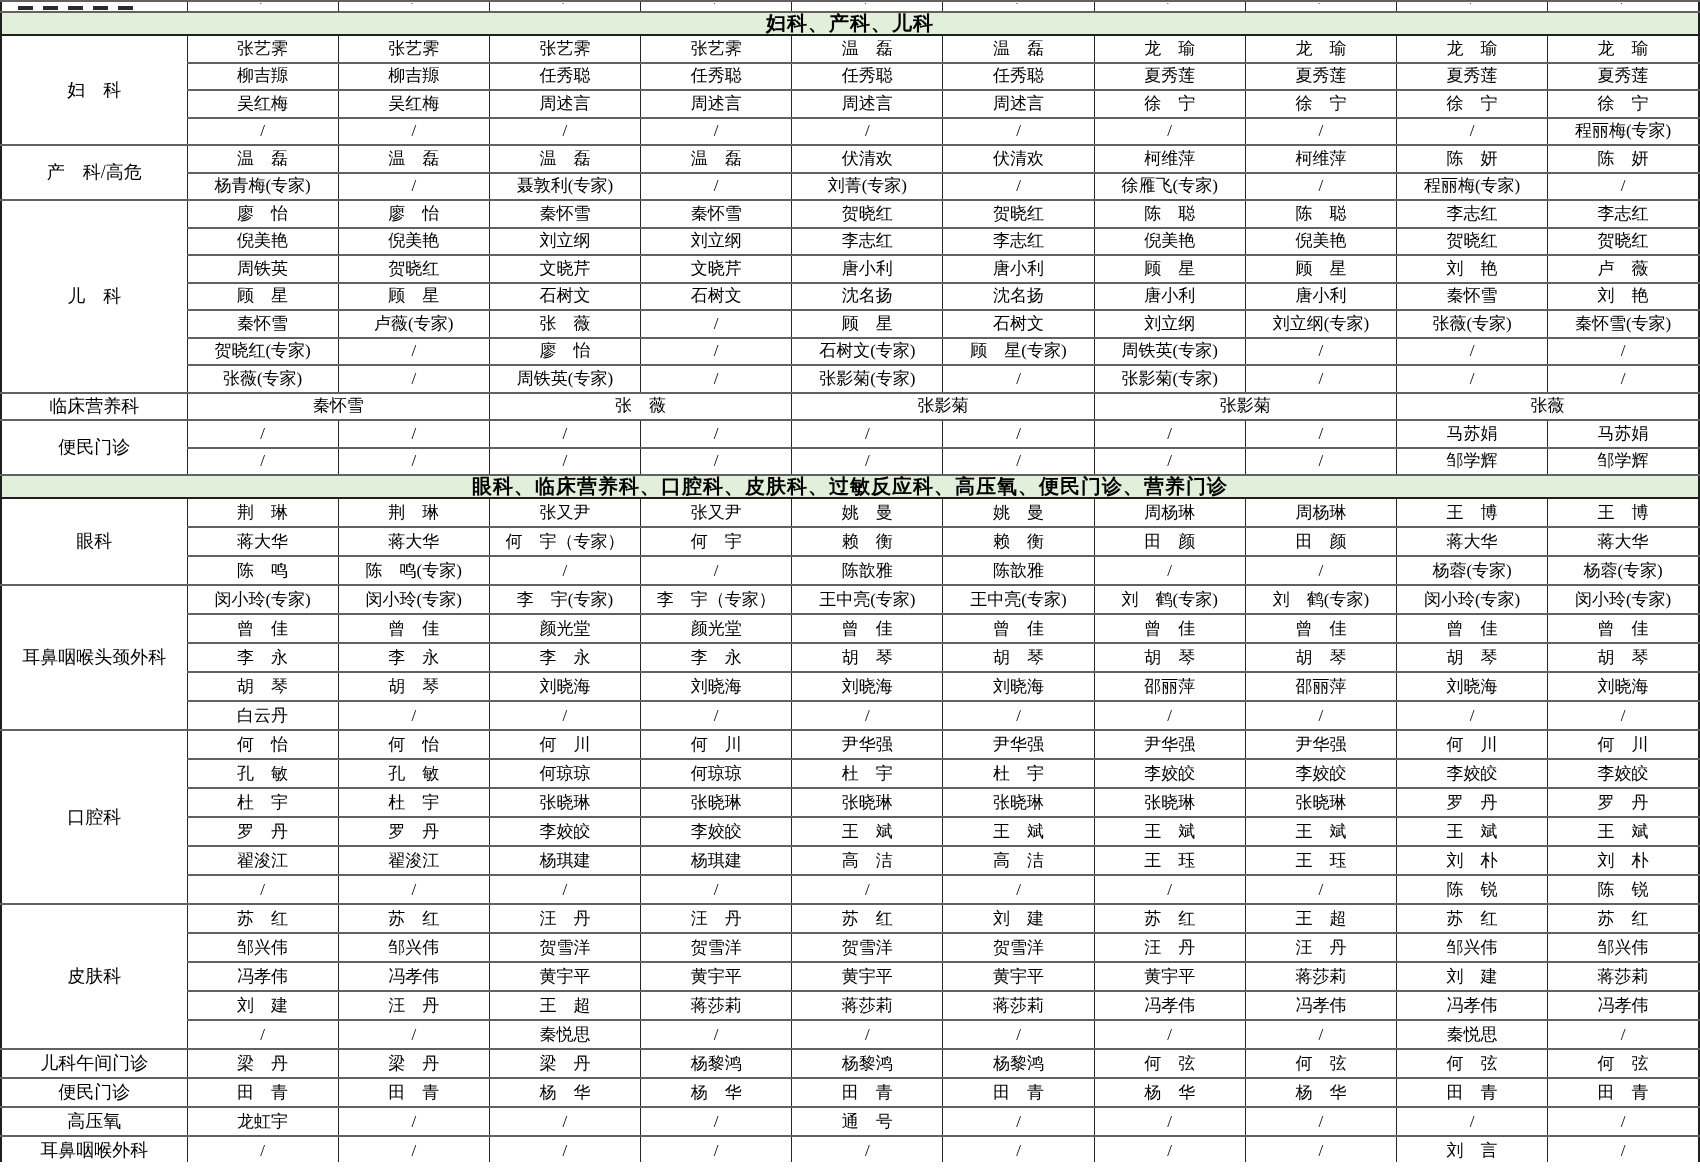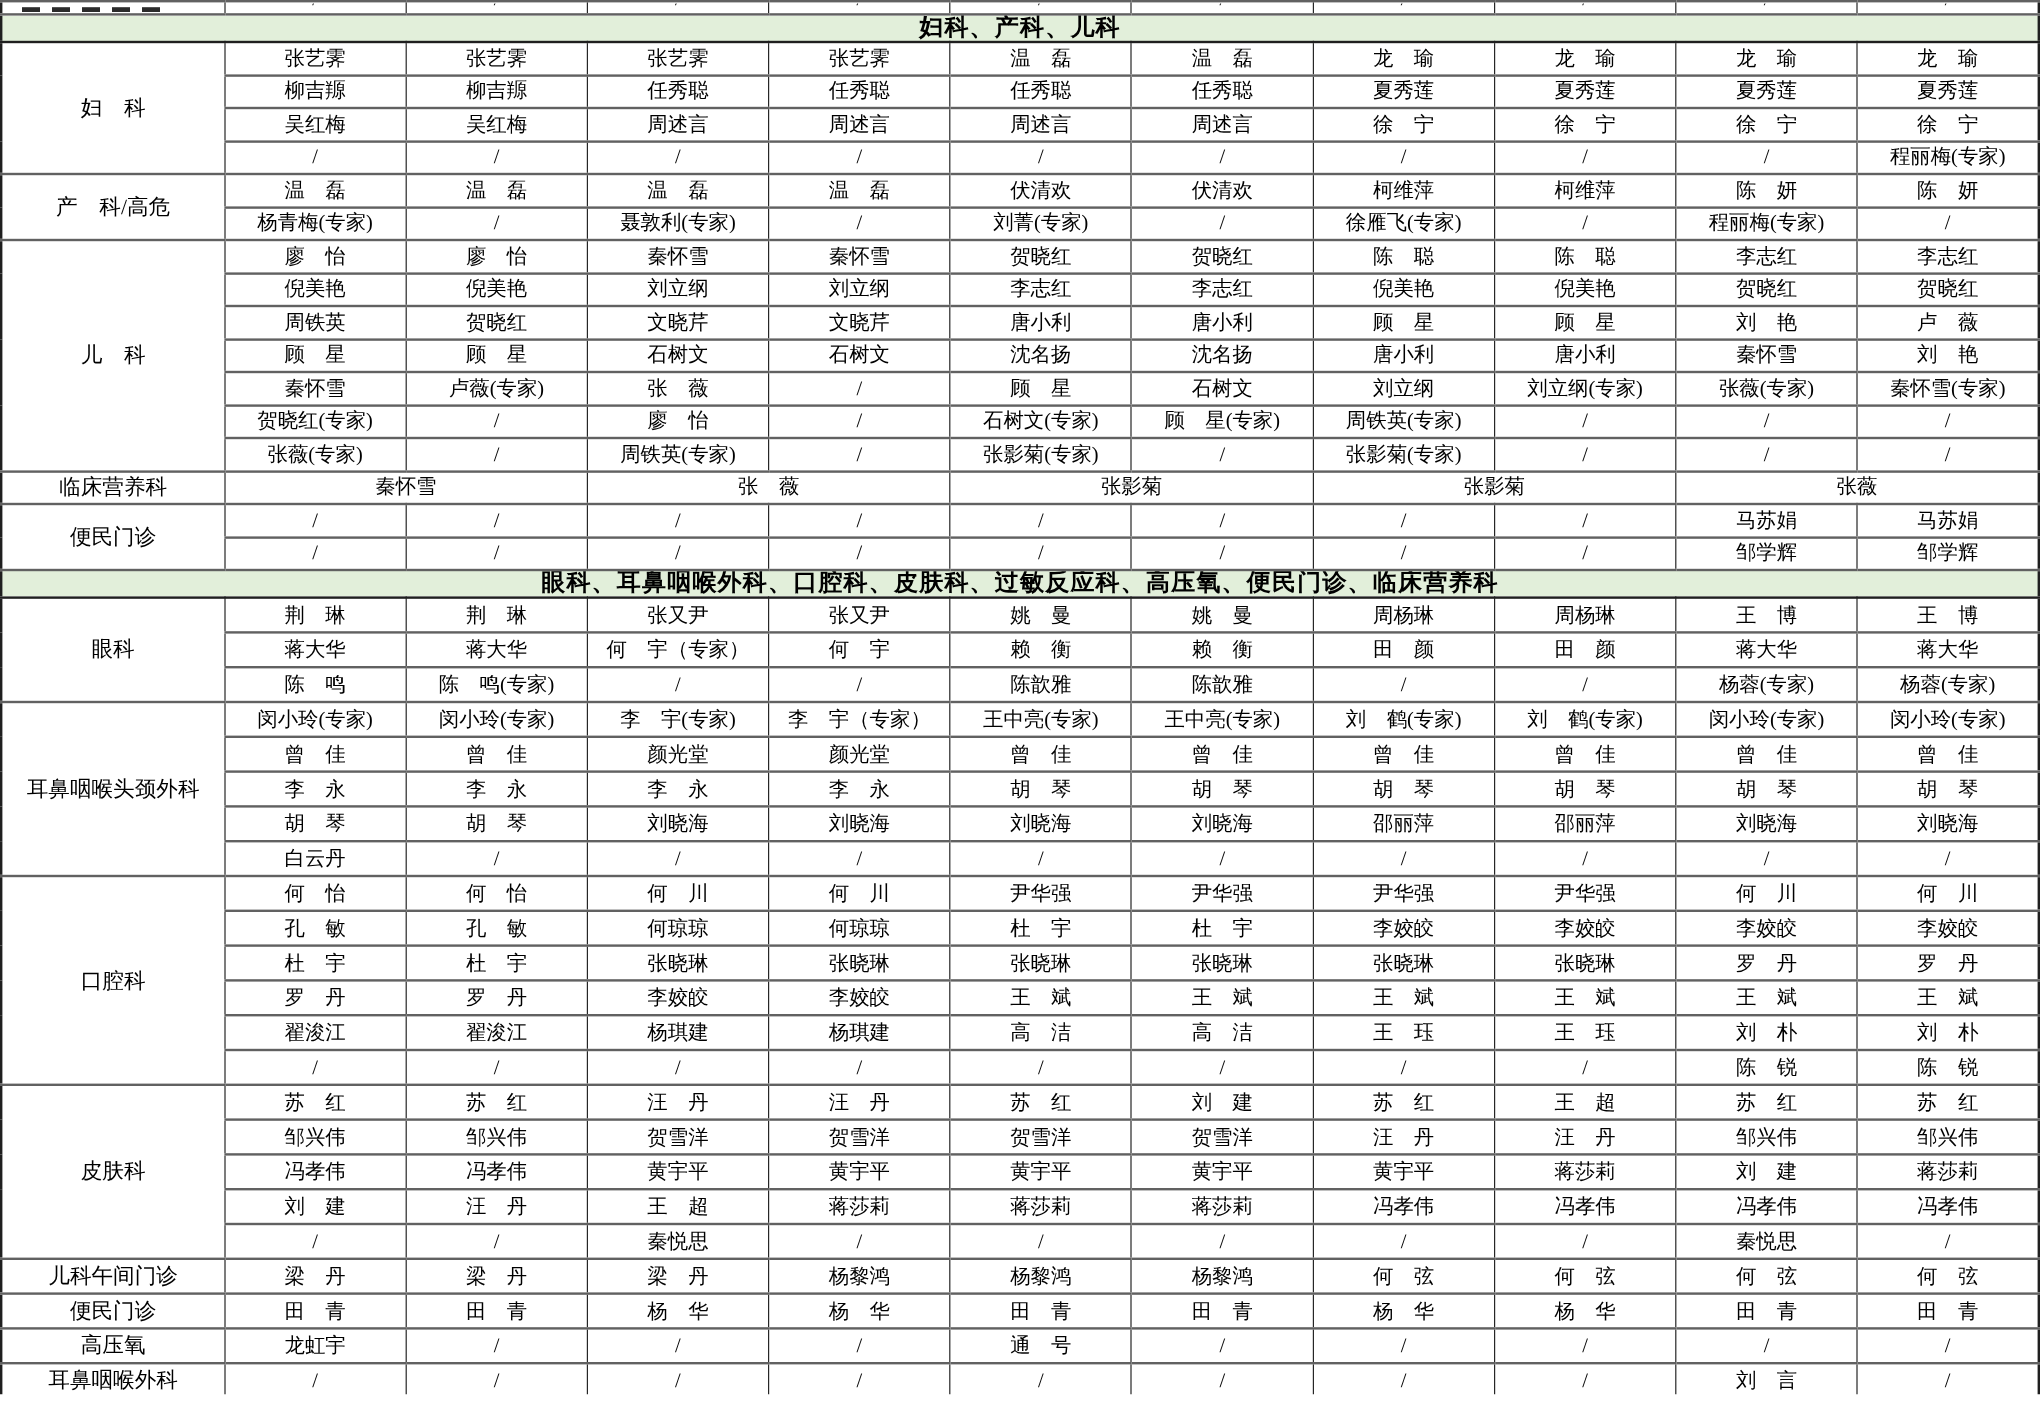--- a/index.html
+++ b/index.html
@@ -283,21 +283,21 @@
           <td>/</td>
           <td>/</td>
           <td>/</td>
           <td>/</td>
           <td>/</td>
           <td>/</td>
           <td>邹学辉</td>
           <td>邹学辉</td>
         </tr>
         <tr class="r-band sec">
-          <td class="band " colspan="11">眼科、耳鼻咽喉外科、口腔科、皮肤科、过敏反应科、高压氧、便民门诊、临床营养科</td>
+          <td class="band " colspan="11">眼科、临床营养科、口腔科、皮肤科、过敏反应科、高压氧、便民门诊、营养门诊</td>
         </tr>
         <tr class="r-low sec">
           <td class="lbl" rowspan="3">眼科</td>
           <td>荆　琳</td>
           <td>荆　琳</td>
           <td>张又尹</td>
           <td>张又尹</td>
           <td>姚　曼</td>
           <td>姚　曼</td>
           <td>周杨琳</td>

